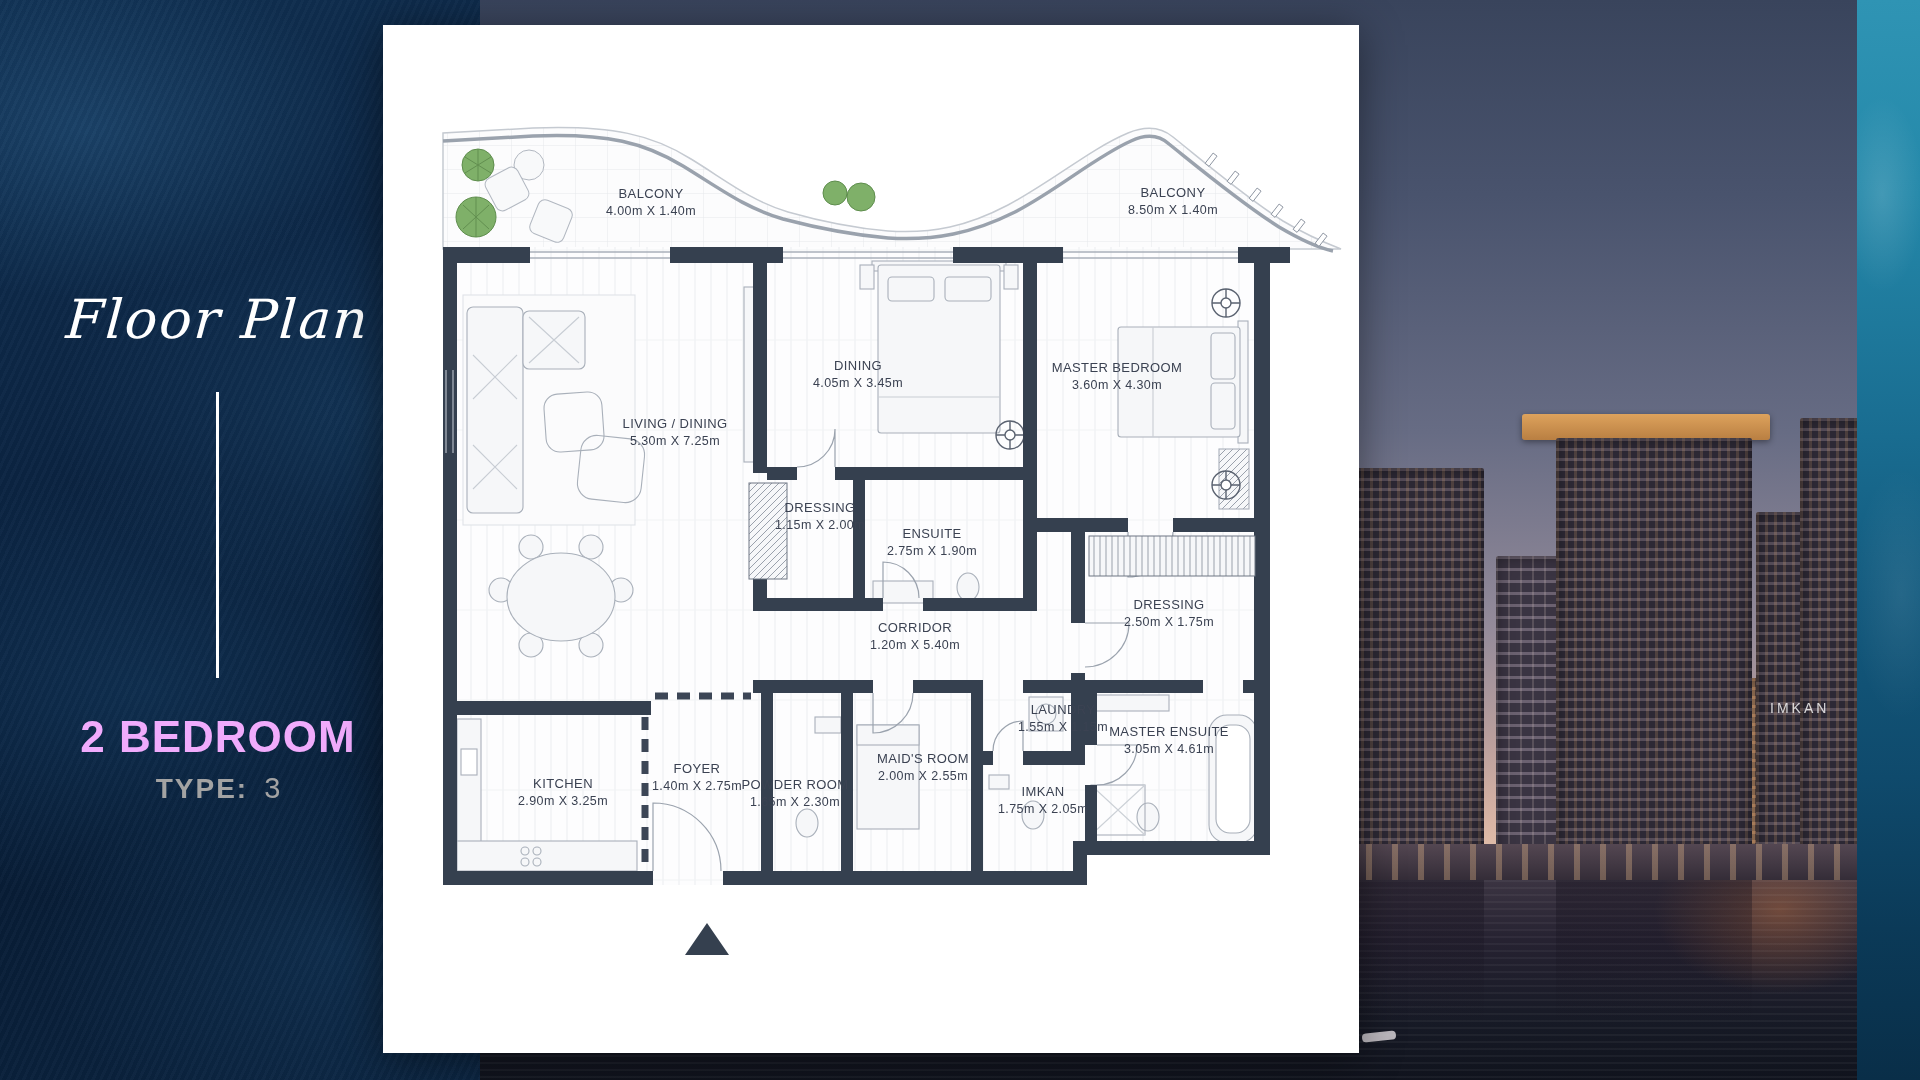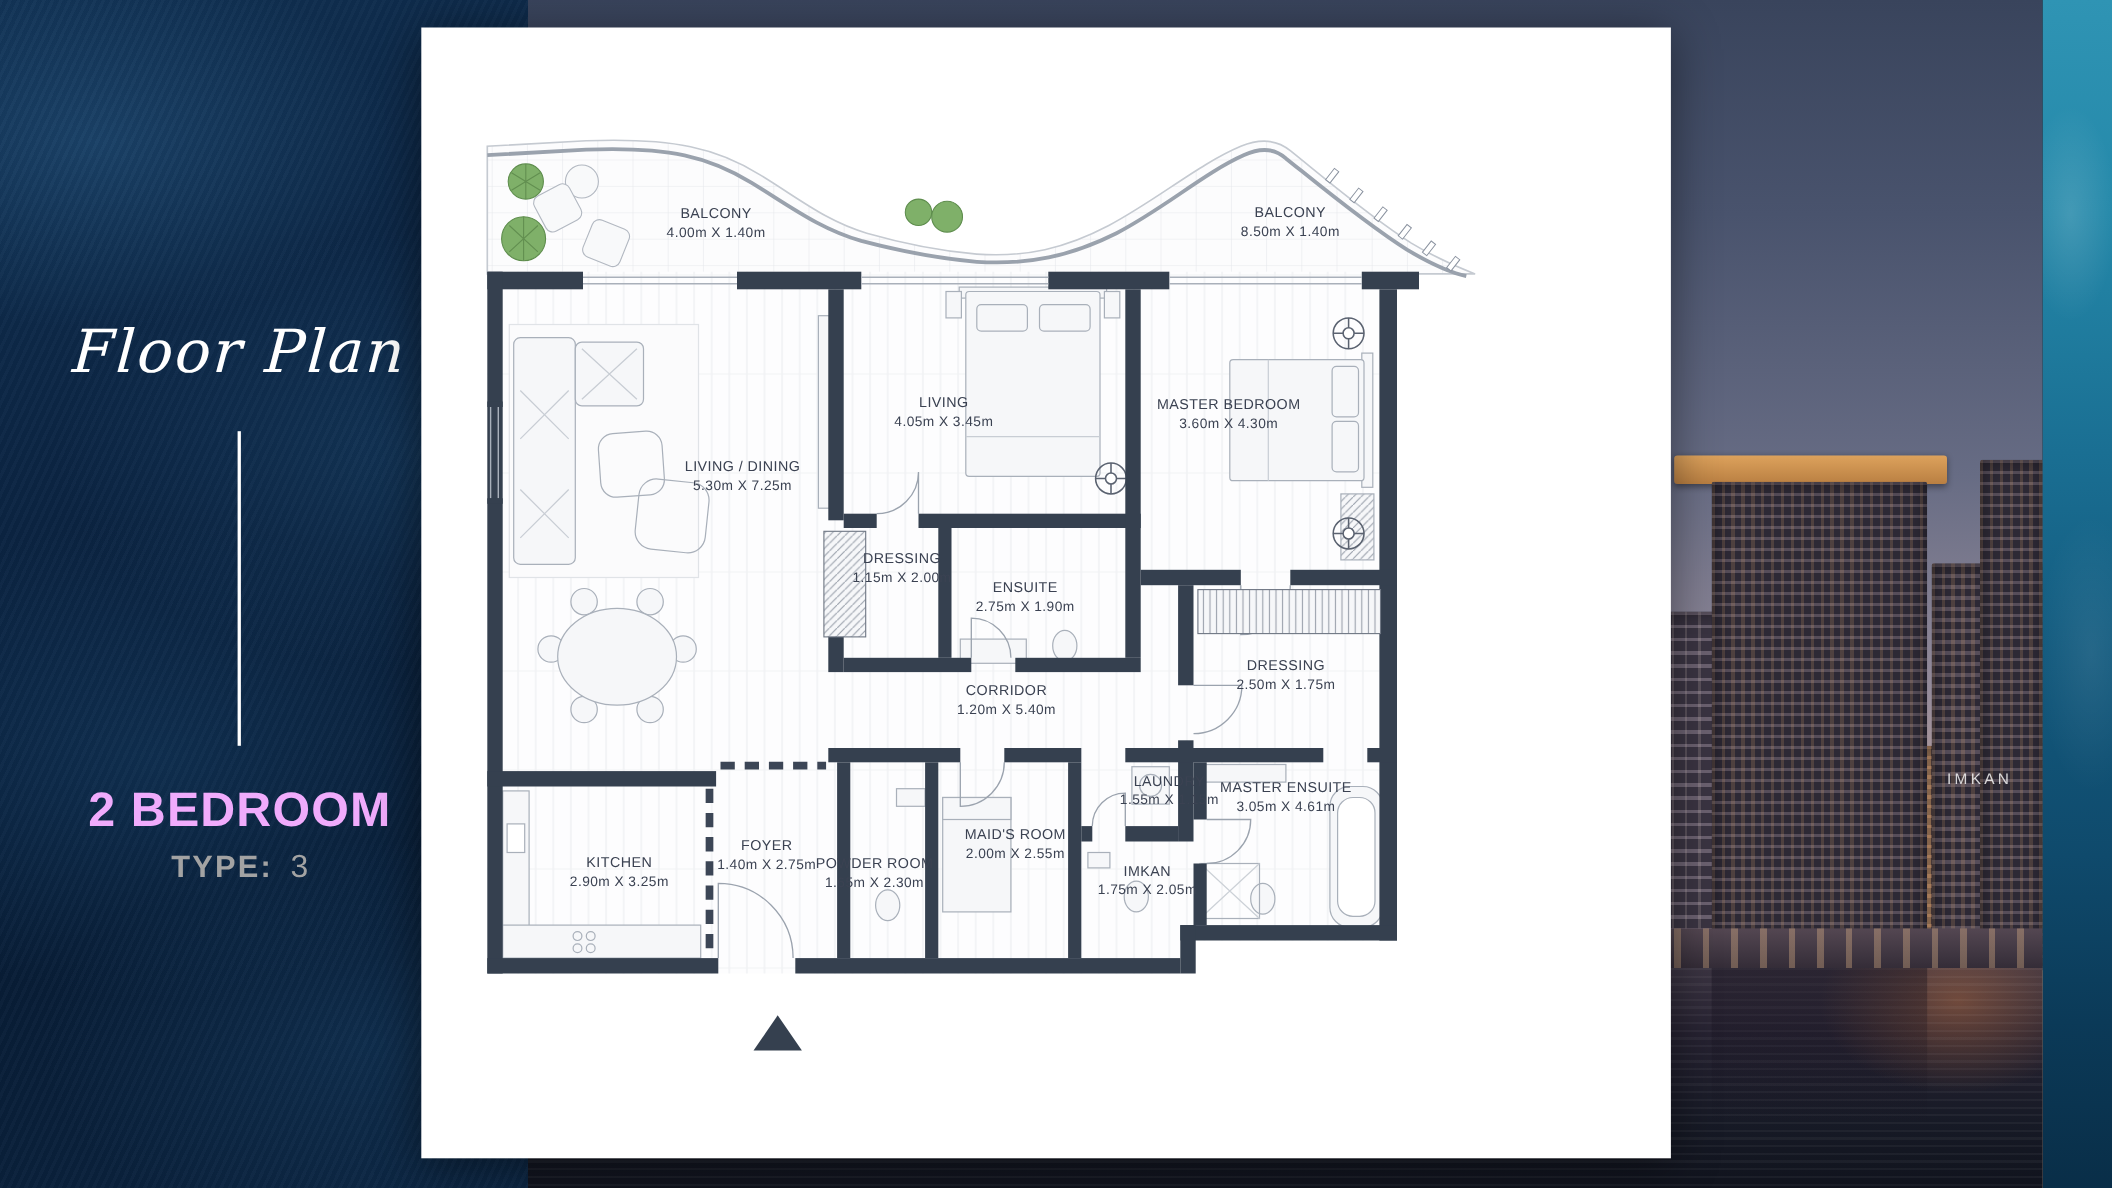--- a/index.html
+++ b/index.html
@@ -64,21 +64,21 @@
     letter-spacing:2px;transform:skewX(-4deg);}
   .panel-divider{position:absolute;left:216px;top:392px;width:3px;height:286px;background:#ffffff;}
   .panel-unit{position:absolute;left:38px;top:712px;width:360px;text-align:center;color:#f0abfc;
     font-size:44px;font-weight:700;letter-spacing:1px;}
   .panel-type{position:absolute;left:38px;top:772px;width:360px;text-align:center;color:#a3a3a3;
     font-size:28px;}
   .panel-type .t-label{font-weight:700;letter-spacing:2px;margin-right:16px;}
   .panel-type .t-value{font-weight:400;font-size:29px;}
 
   
-  .card{position:absolute;left:383px;top:25px;width:1136px;height:1028px;background:#ffffff;
+  .card{position:absolute;left:383px;top:25px;width:976px;height:1028px;background:#ffffff;
         box-shadow:0 6px 40px rgba(0,0,0,.45);}
   .plan-svg{position:absolute;left:0;top:0;}
 
   .rlabel{position:absolute;transform:translate(-50%,-50%);text-align:center;color:#3b4252;
           white-space:nowrap;line-height:1.4;letter-spacing:.4px;}
   .rlabel .rname{font-size:13px;}
   .rlabel .rdims{font-size:12.5px;}
 </style>
 </head>
 <body>
@@ -330,21 +330,21 @@
     </div>
     <div class="rlabel" style="left:790px;top:177px">
       <div class="rname">BALCONY</div>
       <div class="rdims">8.50m X 1.40m</div>
     </div>
     <div class="rlabel" style="left:292px;top:408px">
       <div class="rname">LIVING / DINING</div>
       <div class="rdims">5.30m X 7.25m</div>
     </div>
     <div class="rlabel" style="left:475px;top:350px">
-      <div class="rname">LIVING</div>
+      <div class="rname">DINING</div>
       <div class="rdims">4.05m X 3.45m</div>
     </div>
     <div class="rlabel" style="left:734px;top:352px">
       <div class="rname">MASTER BEDROOM</div>
       <div class="rdims">3.60m X 4.30m</div>
     </div>
     <div class="rlabel" style="left:437px;top:492px">
       <div class="rname">DRESSING</div>
       <div class="rdims">1.15m X 2.00m</div>
     </div>
@@ -361,21 +361,21 @@
       <div class="rdims">1.20m X 5.40m</div>
     </div>
     <div class="rlabel" style="left:680px;top:694px">
       <div class="rname">LAUNDRY</div>
       <div class="rdims">1.55m X 1.15m</div>
     </div>
     <div class="rlabel" style="left:540px;top:743px">
       <div class="rname">MAID'S ROOM</div>
       <div class="rdims">2.00m X 2.55m</div>
     </div>
-    <div class="rlabel" style="left:786px;top:700px">
+    <div class="rlabel" style="left:786px;top:716px">
       <div class="rname">MASTER ENSUITE</div>
       <div class="rdims">3.05m X 4.61m</div>
     </div>
     <div class="rlabel" style="left:180px;top:768px">
       <div class="rname">KITCHEN</div>
       <div class="rdims">2.90m X 3.25m</div>
     </div>
     <div class="rlabel" style="left:314px;top:753px">
       <div class="rname">FOYER</div>
       <div class="rdims">1.40m X 2.75m</div>

